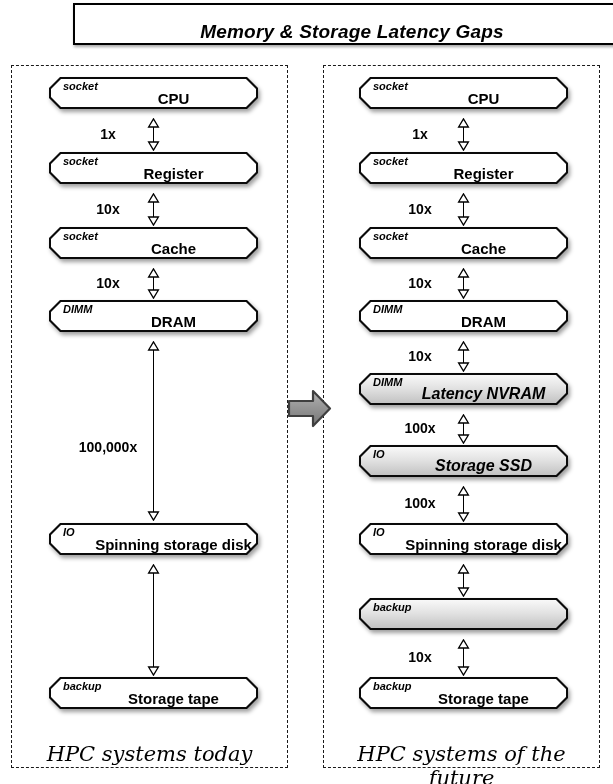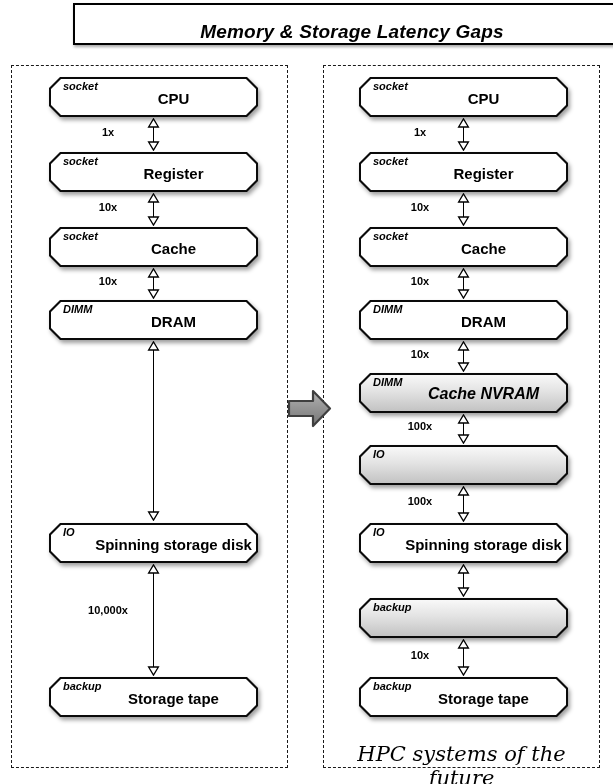--- a/index.html
+++ b/index.html
@@ -23,21 +23,21 @@
   #col-today  { left:11px; }
   #col-future { left:323px; }
   .caption {
     position:absolute; top:742px; width:277px; text-align:center;
     font-family:"DejaVu Serif", serif; font-style:italic; font-size:21px;
   }
   #caption-today  { left:11px; }
   #caption-future { left:323px; }
   
   .node {
-    position:absolute; width:209px; height:40px;
+    position:absolute; width:209px; height:32px;
     filter:drop-shadow(2px 3px 2px rgba(0,0,0,0.38));
   }
   .node .shape {
     position:absolute; inset:0; background:#0a0a0a;
     clip-path:polygon(11px 0%, calc(100% - 11px) 0%, 100% 11px,
       100% calc(100% - 11px), calc(100% - 11px) 100%, 11px 100%,
       0% calc(100% - 11px), 0% 11px);
   }
   .node .fill {
     position:absolute; inset:2px; background:#fff;
@@ -60,21 +60,21 @@
   
   .varrow {
     position:absolute; width:14px; display:flex; flex-direction:column;
     align-items:center;
   }
   .varrow .shaft { width:0; flex:1; border-left:1.5px solid #000; margin:-1.5px 0; }
   .varrow svg { flex:0 0 auto; }
   
   .gap {
     position:absolute; width:120px; text-align:center;
-    font-size:11px; font-weight:bold;
+    font-size:14px; font-weight:bold;
   }
   .gap.gl { left:48px; }   
   .gap.gr { left:360px; }  
   
   #transition-arrow { position:absolute; left:287px; top:388px; }
 </style>
 </head>
 <body>
 
 <div id="stage">
@@ -171,21 +171,21 @@
       </svg>
     <div class="shaft"></div>
     <svg width="13" height="10">
         <polygon points="6.5,9.1 1.6,1 11.4,1" fill="#fff" stroke="#000" stroke-width="1.3"></polygon>
       </svg>
   </div>
 
   <div class="gap gl" style="top:126px">1x</div>
   <div class="gap gl" style="top:201px">10x</div>
   <div class="gap gl" style="top:275px">10x</div>
-  <div class="gap gl" style="top:604px">10,000x</div>
+  <div class="gap gl" style="top:439px">100,000x</div>
 
   <div class="node" style="left:359px; top:77px">
     <div class="shape">
         <div class="fill"></div>
       </div>
     <span class="tag">socket</span>
     <span class="lbl">CPU</span>
   </div>
   <div class="node" style="left:359px; top:152px">
     <div class="shape">
@@ -206,27 +206,28 @@
         <div class="fill"></div>
       </div>
     <span class="tag">DIMM</span>
     <span class="lbl">DRAM</span>
   </div>
   <div class="node shaded" style="left:359px; top:373px">
     <div class="shape">
         <div class="fill"></div>
       </div>
     <span class="tag">DIMM</span>
-    <span class="lbl">Cache NVRAM</span>
+    <span class="lbl">Latency NVRAM</span>
   </div>
   <div class="node shaded" style="left:359px; top:445px">
     <div class="shape">
         <div class="fill"></div>
       </div>
     <span class="tag">IO</span>
+    <span class="lbl">Storage SSD</span>
   </div>
   <div class="node" style="left:359px; top:523px">
     <div class="shape">
         <div class="fill"></div>
       </div>
     <span class="tag">IO</span>
     <span class="lbl">Spinning storage disk</span>
   </div>
   <div class="node shaded" style="left:359px; top:598px">
     <div class="shape">
@@ -326,15 +327,16 @@
   <svg id="transition-arrow" width="46" height="42">
     <defs>
       <linearGradient id="ag" x1="0" y1="0" x2="0" y2="1">
         <stop offset="0" stop-color="#b2b2b2"></stop>
         <stop offset="1" stop-color="#757575"></stop>
       </linearGradient>
     </defs>
     <polygon points="2,13 26,13 26,3 43,20.5 26,38 26,28 2,28" fill="url(#ag)" stroke="#3f3f3f" stroke-width="2.2" stroke-linejoin="round"></polygon>
   </svg>
 
+  <div class="caption" id="caption-today">HPC systems today</div>
   <div class="caption" id="caption-future">HPC systems of the future</div>
 
 </div>
 
 </body></html>

